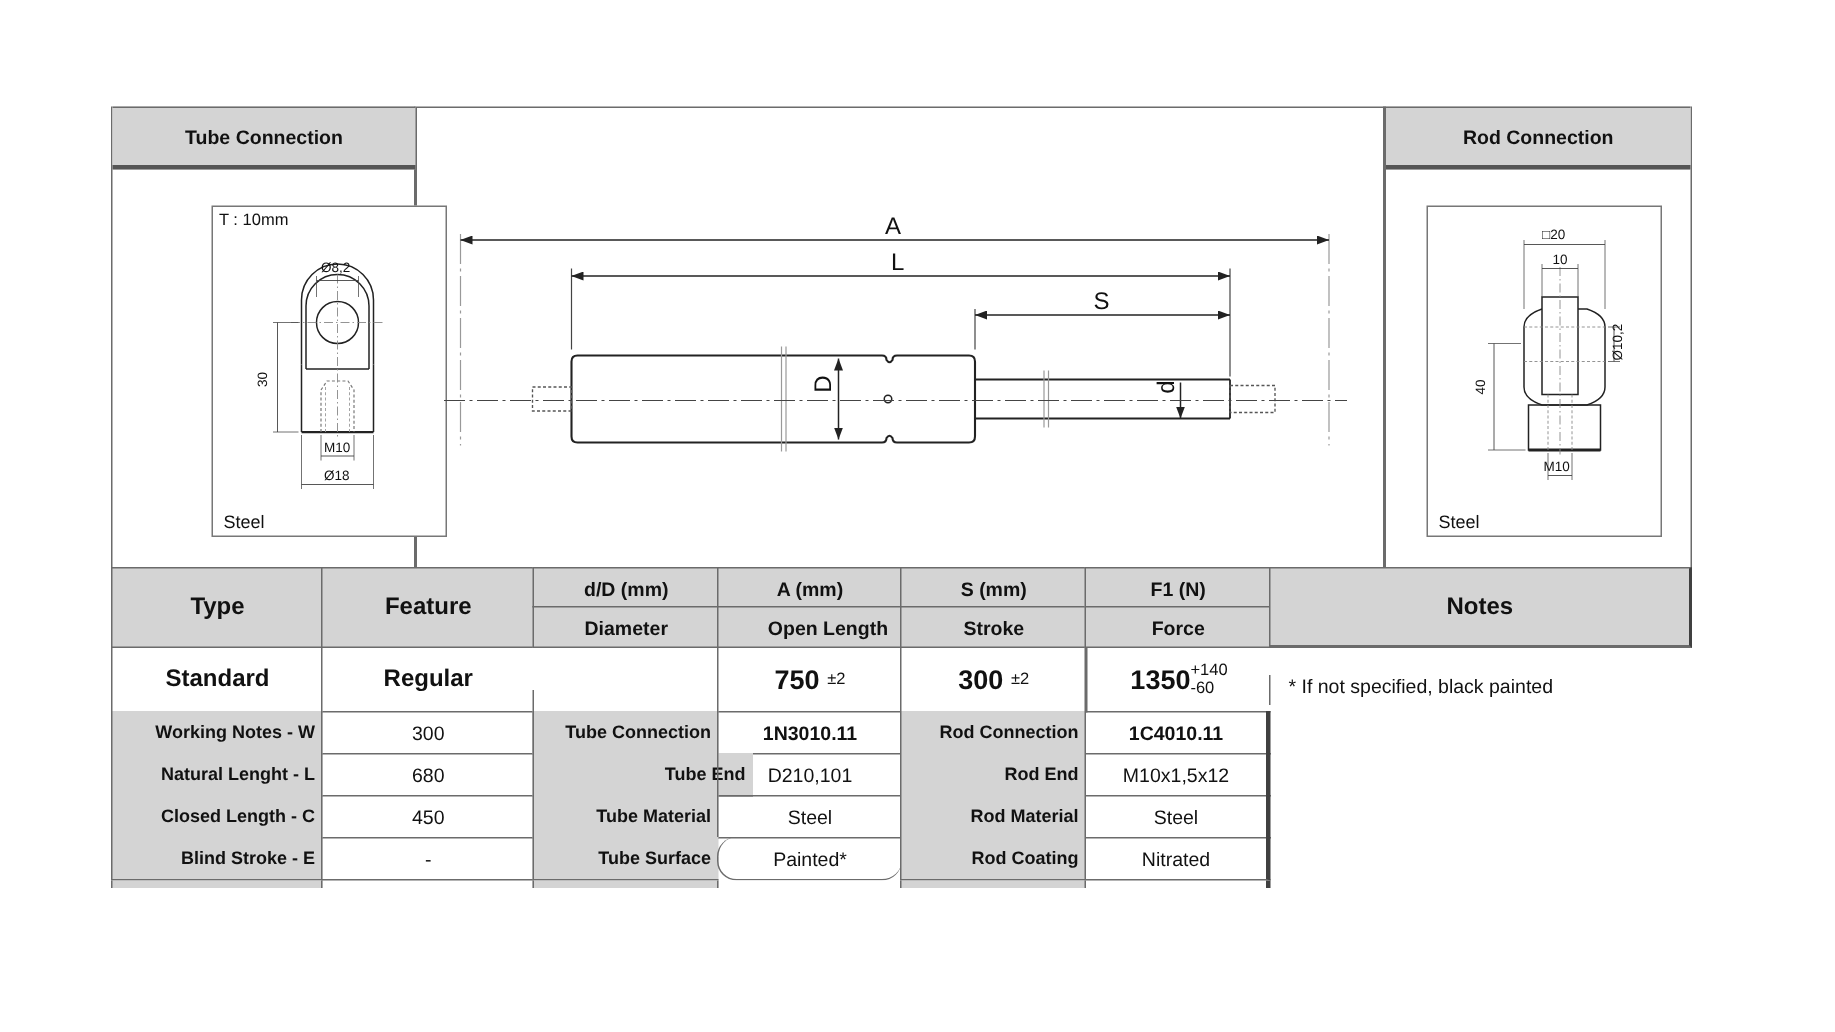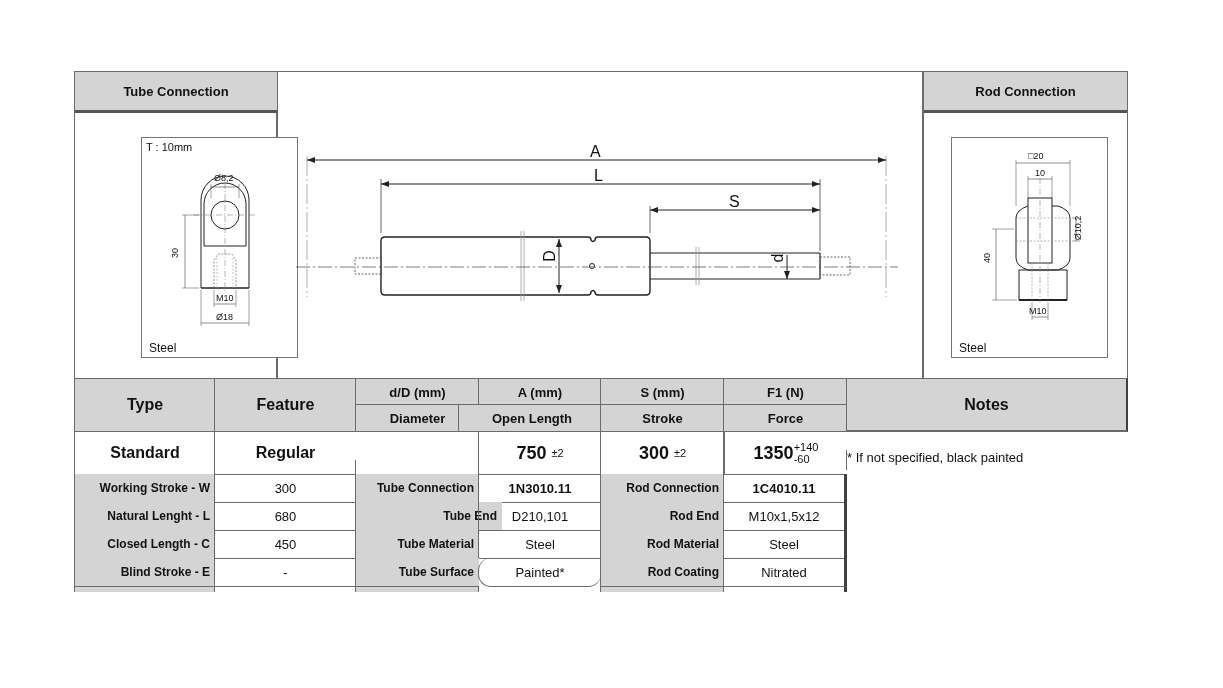--- a/index.html
+++ b/index.html
@@ -161,21 +161,21 @@
   </div>
 </div>
 
 <div class="abs hdr bl bt bb" style="left:74px;top:378px;width:141px;height:54px;font-size:16px;">Type</div>
 <div class="abs hdr bl bt bb" style="left:214px;top:378px;width:142px;height:54px;font-size:16px;">Feature</div>
 
 <div class="abs hdr bl bt" style="left:355px;top:378px;width:124px;height:27px;">d/D (mm)</div>
 <div class="abs hdr bl bt bb" style="left:355px;top:404px;width:124px;height:28px;">Diameter</div>
 
 <div class="abs hdr bl bt" style="left:478px;top:378px;width:123px;height:27px;">A (mm)</div>
-<div class="abs hdr bl bt bb" style="left:458px;top:404px;width:147px;height:28px;">Open Length</div>
+<div class="abs hdr bl bt bb" style="left:478px;top:404px;width:147px;height:28px;">Open Length</div>
 
 <div class="abs hdr bl bt" style="left:600px;top:378px;width:124px;height:27px;">S (mm)</div>
 <div class="abs hdr bl bt bb" style="left:600px;top:404px;width:124px;height:28px;">Stroke</div>
 
 <div class="abs hdr bl bt" style="left:723px;top:378px;width:124px;height:27px;">F1 (N)</div>
 <div class="abs hdr bl bt bb" style="left:723px;top:404px;width:124px;height:28px;">Force</div>
 
 <div class="abs hdr bl bt br bb" style="left:846px;top:378px;width:282px;height:54px;font-size:16px;border-right-width:2px;border-bottom-width:2px;">Notes</div>
 
 <div class="abs cell bl bb" style="left:74px;top:432px;width:141px;height:43px;font-size:16px;font-weight:bold;">Standard</div>
@@ -189,25 +189,25 @@
   <span style="font-size:18px;font-weight:bold;">300</span>
   <span style="font-size:11px;margin-left:5px;">±2</span>
 </div>
 <div class="abs cell bl bb" style="left:723px;top:432px;width:124px;height:43px;border-left-width:2px;">
   <span style="font-size:18px;font-weight:bold;">1350</span>
   <span style="display:inline-flex;flex-direction:column;margin-left:0;line-height:12px;">
     <span style="font-size:11px;">+140</span>
     <span style="font-size:11px;">-60</span>
   </span>
 </div>
-<div class="abs bl" style="left:846px;top:450px;width:280px;height:20px;font-size:13px;padding-left:0;">* If not specified, black painted</div>
+<div class="abs bl" style="left:846px;top:450px;width:280px;height:20px;font-size:13px;padding-left:12px;">* If not specified, black painted</div>
 
 <div>
 
-  <div class="abs cell r gray bl bb" style="left:74px;top:474px;width:141px;height:29px;">Working Stroke - W</div>
+  <div class="abs cell r gray bl bb" style="left:74px;top:474px;width:141px;height:29px;">Working Notes - W</div>
   <div class="abs cell c bl bb" style="left:214px;top:474px;width:142px;height:29px;">300</div>
   <div class="abs cell r gray bl bb" style="left:355px;top:474px;width:124px;height:29px;">Tube Connection</div>
   <div class="abs cell c bold bl bb" style="left:478px;top:474px;width:123px;height:29px;">1N3010.11</div>
   <div class="abs cell r gray bl bb" style="left:600px;top:474px;width:124px;height:29px;">Rod Connection</div>
   <div class="abs cell c bold bl bb br" style="left:723px;top:474px;width:124px;height:29px;">1C4010.11</div>
 
   <div class="abs cell r gray bl bb" style="left:74px;top:502px;width:141px;height:29px;">Natural Lenght - L</div>
   <div class="abs cell c bl bb" style="left:214px;top:502px;width:142px;height:29px;">680</div>
   <div class="abs cell r gray bl bb" style="left:355px;top:502px;width:147px;height:29px;">Tube End</div>
   <div class="abs cell c bl bb" style="left:478px;top:502px;width:123px;height:29px;">D210,101</div>

